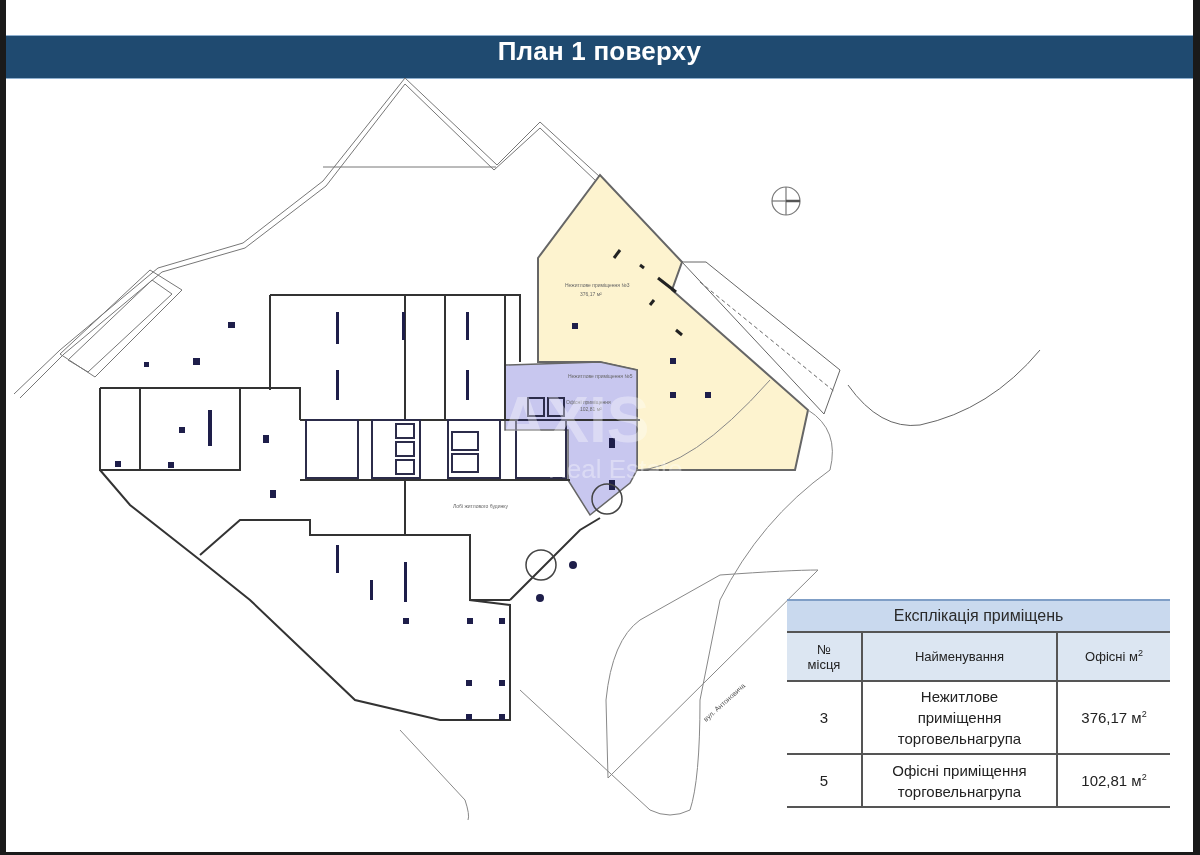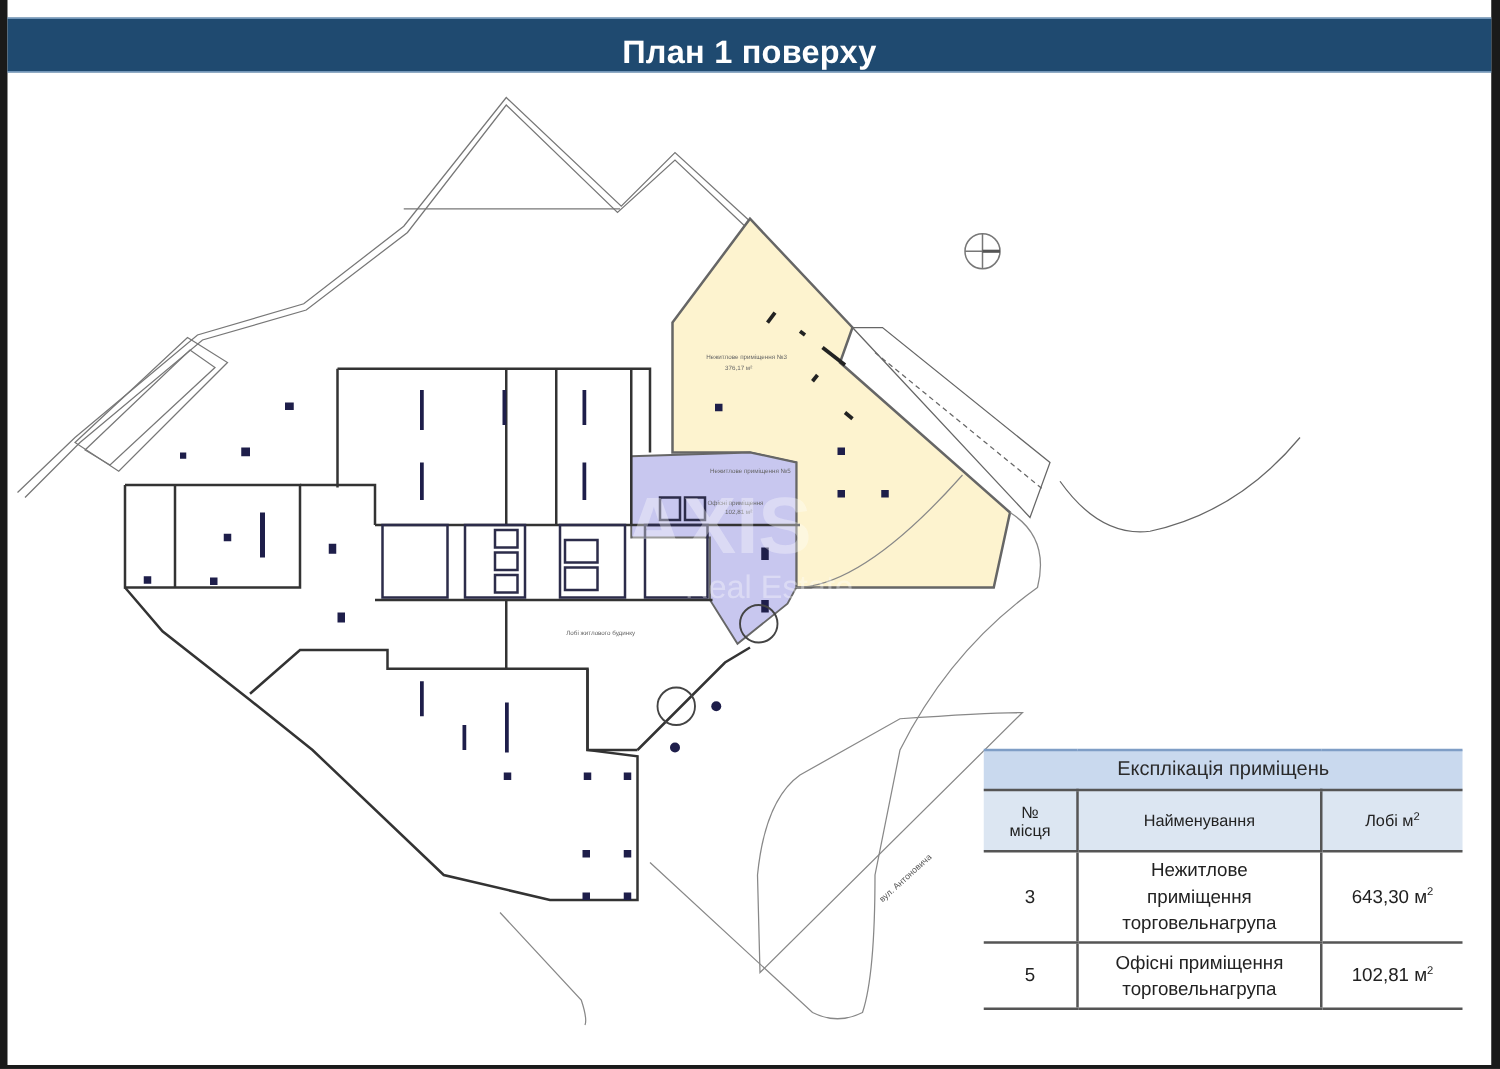--- a/index.html
+++ b/index.html
@@ -1,22 +1,22 @@
 <!DOCTYPE html>
 <html><head>
 <meta charset="utf-8">
 <style>
   * { box-sizing: border-box; margin: 0; padding: 0; }
   html, body { width: 1200px; height: 855px; overflow: hidden; background: #1a1a1a; }
   body { position: relative; font-family: "Liberation Sans", sans-serif; }
   .frame { position: absolute; left: 6px; top: 0; width: 1187px; height: 852px; background: #ffffff; }
   .header-band {
-    position: absolute; left: 6px; top: 14px; width: 1187px; height: 44px;
+    position: absolute; left: 6px; top: 35px; width: 1187px; height: 44px;
     background: #1f4a70; border-top: 1px solid #8fb0cf; border-bottom: 1px solid #8fb0cf;
-    display: flex; align-items: flex-end; justify-content: center;
+    display: flex; align-items: flex-start; justify-content: center;
   }
   .header-title { color: #ffffff; font-weight: bold; font-size: 26px; letter-spacing: 0.2px; }
   .plan-svg { position: absolute; left: 0; top: 0; width: 1200px; height: 855px; }
   .room-label { font-family: "Liberation Sans", sans-serif; font-size: 5px; fill: #666; }
   .street-label { font-family: "Liberation Sans", sans-serif; font-size: 7px; fill: #555; }
   .watermark { font-family: "Liberation Sans", sans-serif; fill: #ffffff; opacity: 0.35; font-weight: bold; }
   .watermark-sub { font-family: "Liberation Sans", sans-serif; fill: #ffffff; opacity: 0.35; }
 
   .explication { position: absolute; left: 787px; top: 599px; width: 383px; border-collapse: collapse;
     font-family: "Liberation Sans", sans-serif; color: #222; }
@@ -173,30 +173,30 @@
   <tbody>
       <tr>
     <th class="tbl-title" colspan="3">Експлікація приміщень</th>
   </tr>
   <tr class="tbl-head">
     <th class="col-num">
       <span>№</span><br>
       <span>місця</span>
     </th>
     <th class="col-name">Найменування</th>
-    <th><span>Лобі м</span><sup>2</sup></th>
+    <th><span>Офісні м</span><sup>2</sup></th>
   </tr>
   <tr class="tbl-row r1">
     <td>3</td>
     <td class="cell-name">
       <span>Нежитлове</span><br>
       <span>приміщення</span><br>
       <span>торговельнагрупа</span>
     </td>
-    <td><span>643,30 м</span><sup>2</sup></td>
+    <td><span>376,17 м</span><sup>2</sup></td>
   </tr>
   <tr class="tbl-row r2">
     <td>5</td>
     <td class="cell-name">
       <span>Офісні приміщення</span><br>
       <span>торговельнагрупа</span>
     </td>
     <td><span>102,81 м</span><sup>2</sup></td>
   </tr>
 </tbody>

